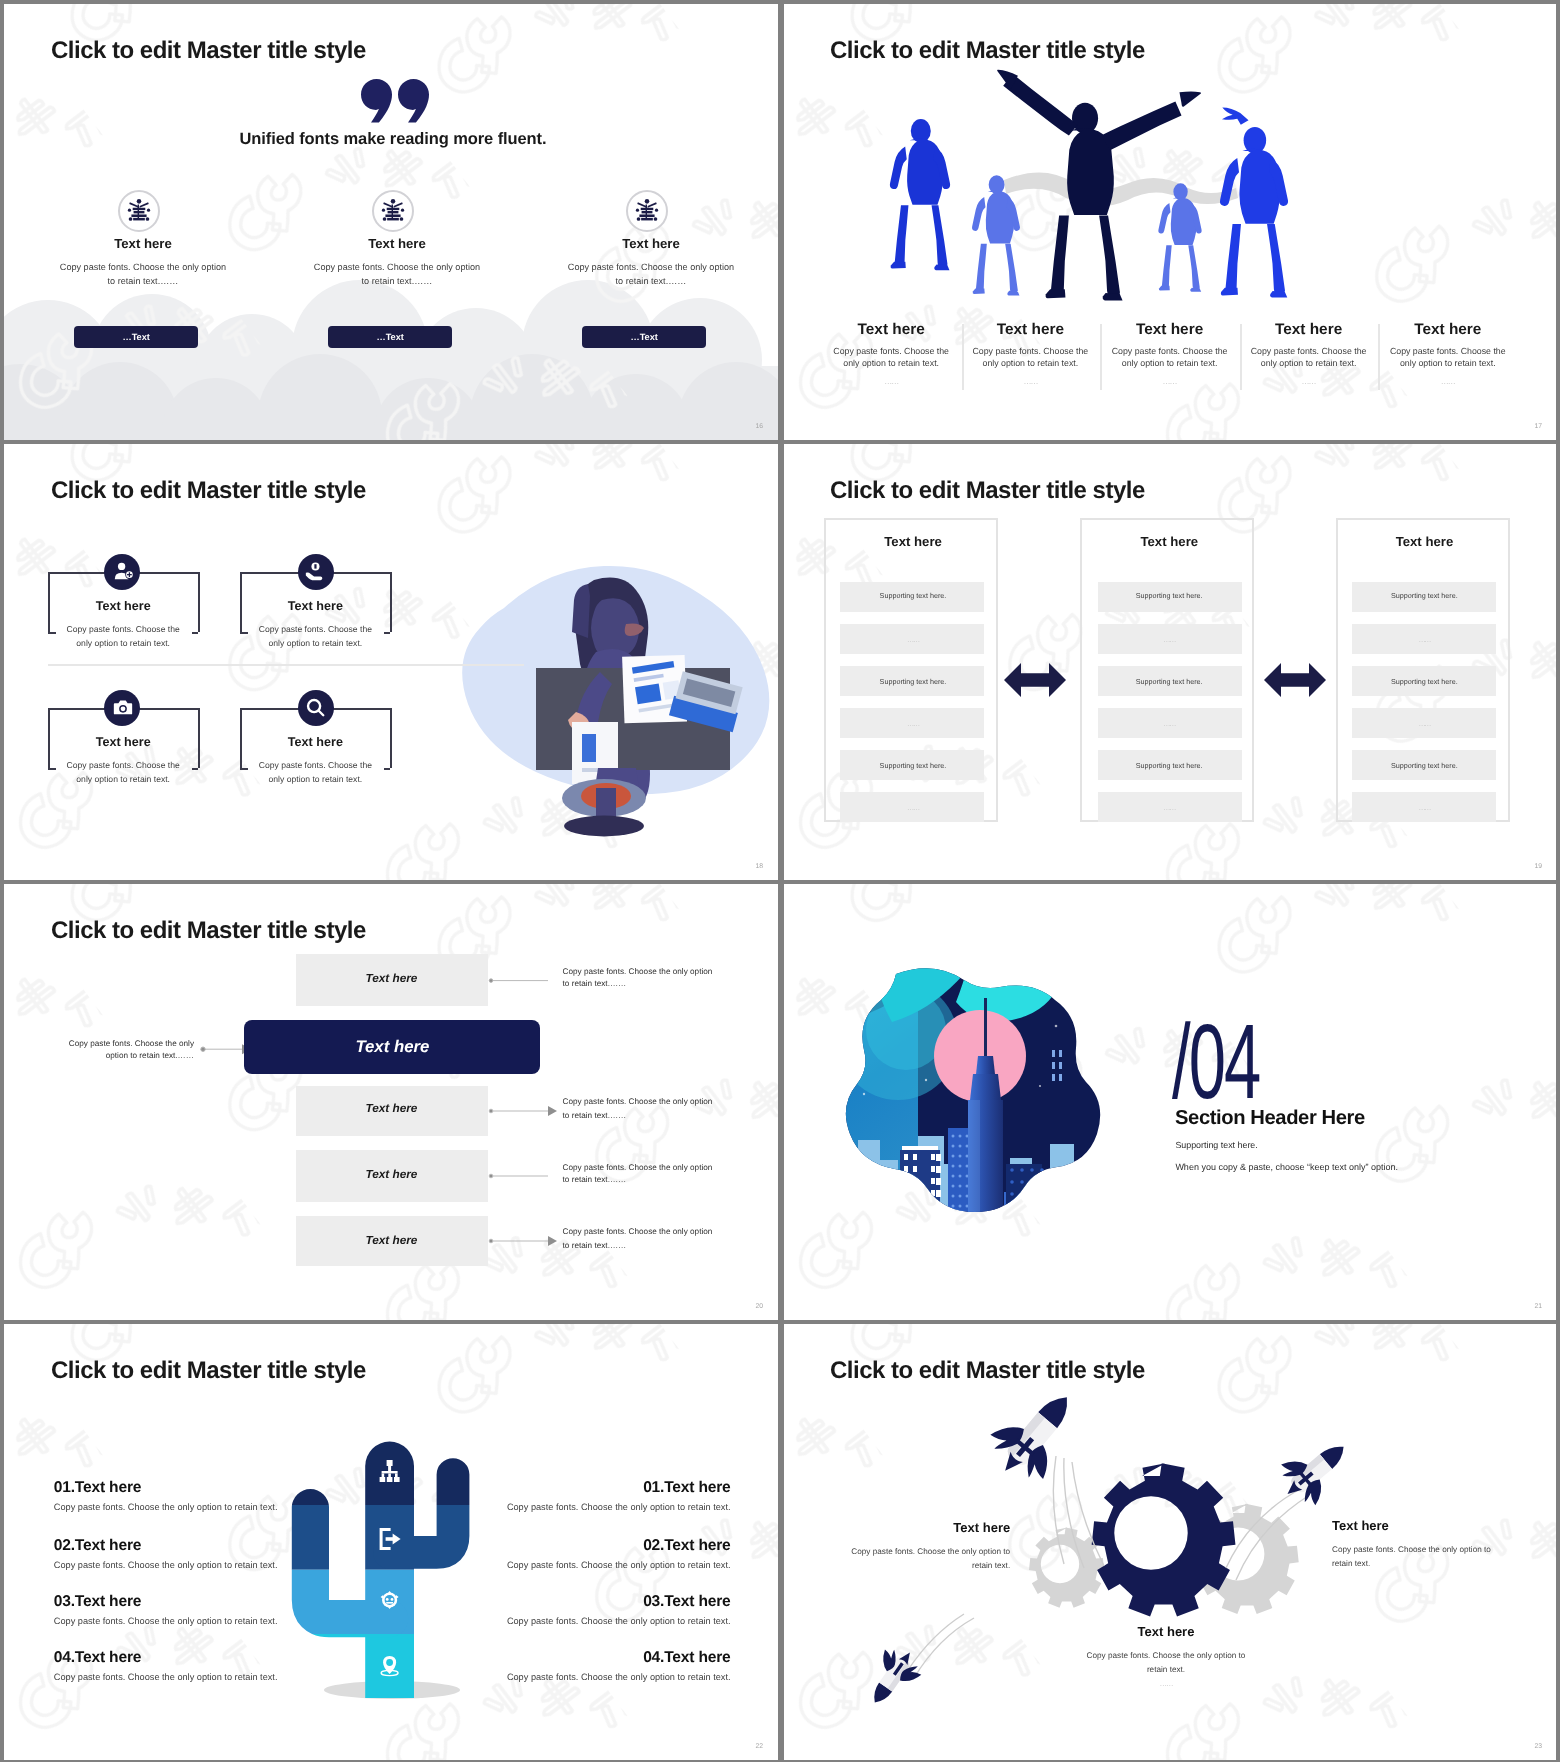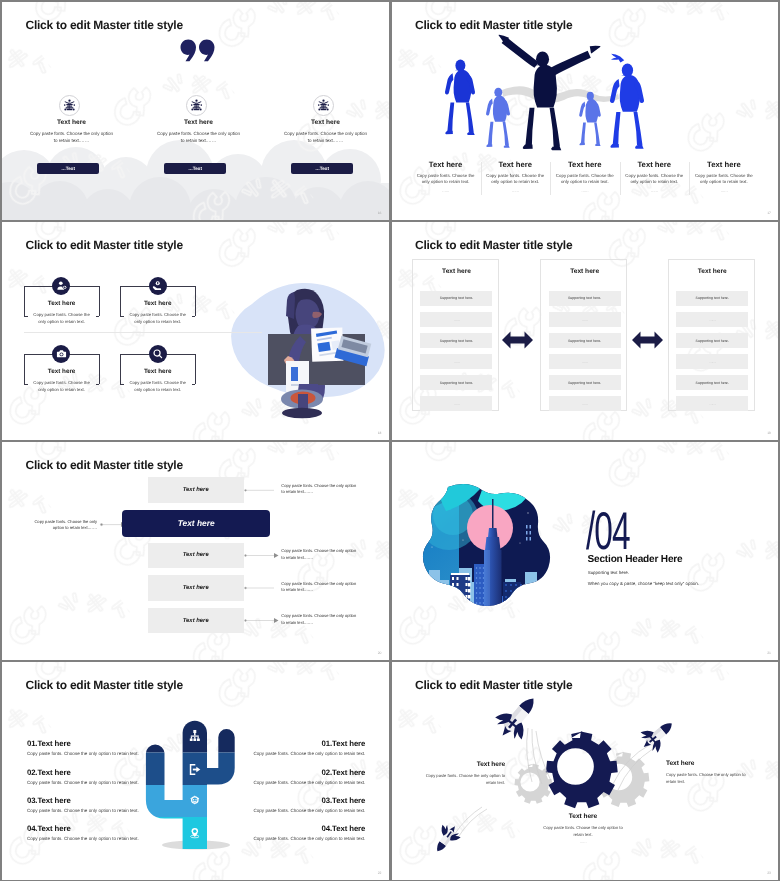--- a/index.html
+++ b/index.html
@@ -155,20 +155,21 @@
     </g>
   </svg>
   <svg class="abs wmk" style="left:0;top:0" width="387" height="218">
         <rect width="387" height="218" fill="url(#wm-pat)"></rect>
       </svg>
   <div class="title">Click to edit Master title style</div>
   <svg class="abs" style="left:178px;top:37px" width="35" height="24" viewBox="0 0 70 48">
     <path fill="#1f2160" d="M16.5 1 C25.1 1 32 7.9 32 16.5 C32 20.4 31.1 24.3 29.3 28.4 C27.2 33.2 23.7 38.5 18.9 44.5 L11.0 44.5 C14.6 39.3 17.2 34.9 18.8 31.2 L18.8 31.1 C17.9 31.6 17.0 31.9 16.0 31.9 C7.3 31.9 1 25.2 1 16.5 C1 7.9 7.9 1 16.5 1 Z"></path>
     <path fill="#1f2160" d="M53.5 1 C62.1 1 69 7.9 69 16.5 C69 20.4 68.1 24.3 66.3 28.4 C64.2 33.2 60.7 38.5 55.9 44.5 L48.0 44.5 C51.6 39.3 54.2 34.9 55.8 31.2 L55.8 31.1 C54.9 31.6 54.0 31.9 53.0 31.9 C44.3 31.9 38 25.2 38 16.5 C38 7.9 44.9 1 53.5 1 Z"></path>
   </svg>
+  <div class="abs s16-headline">Unified fonts make reading more fluent.</div>
 
   <div class="abs s16-col" style="left:6px">
     <div class="s16-circle">
       <svg width="13" height="13" viewBox="0 0 24 24">
         <g fill="#1b1c46">
           <circle cx="12" cy="3.1" r="2.1"></circle>
           <path d="M12 6.1 L12 18.4 L10.7 18.4 L10.7 6.1 Z"></path>
           <path d="M11.4 7.3 L3.6 4.0 L3.0 5.5 L11.4 9.1 Z"></path>
           <path d="M12.6 7.3 L20.4 4.0 L21.0 5.5 L12.6 9.1 Z"></path>
           <rect x="6.2" y="9.0" width="11.6" height="2.2"></rect>

